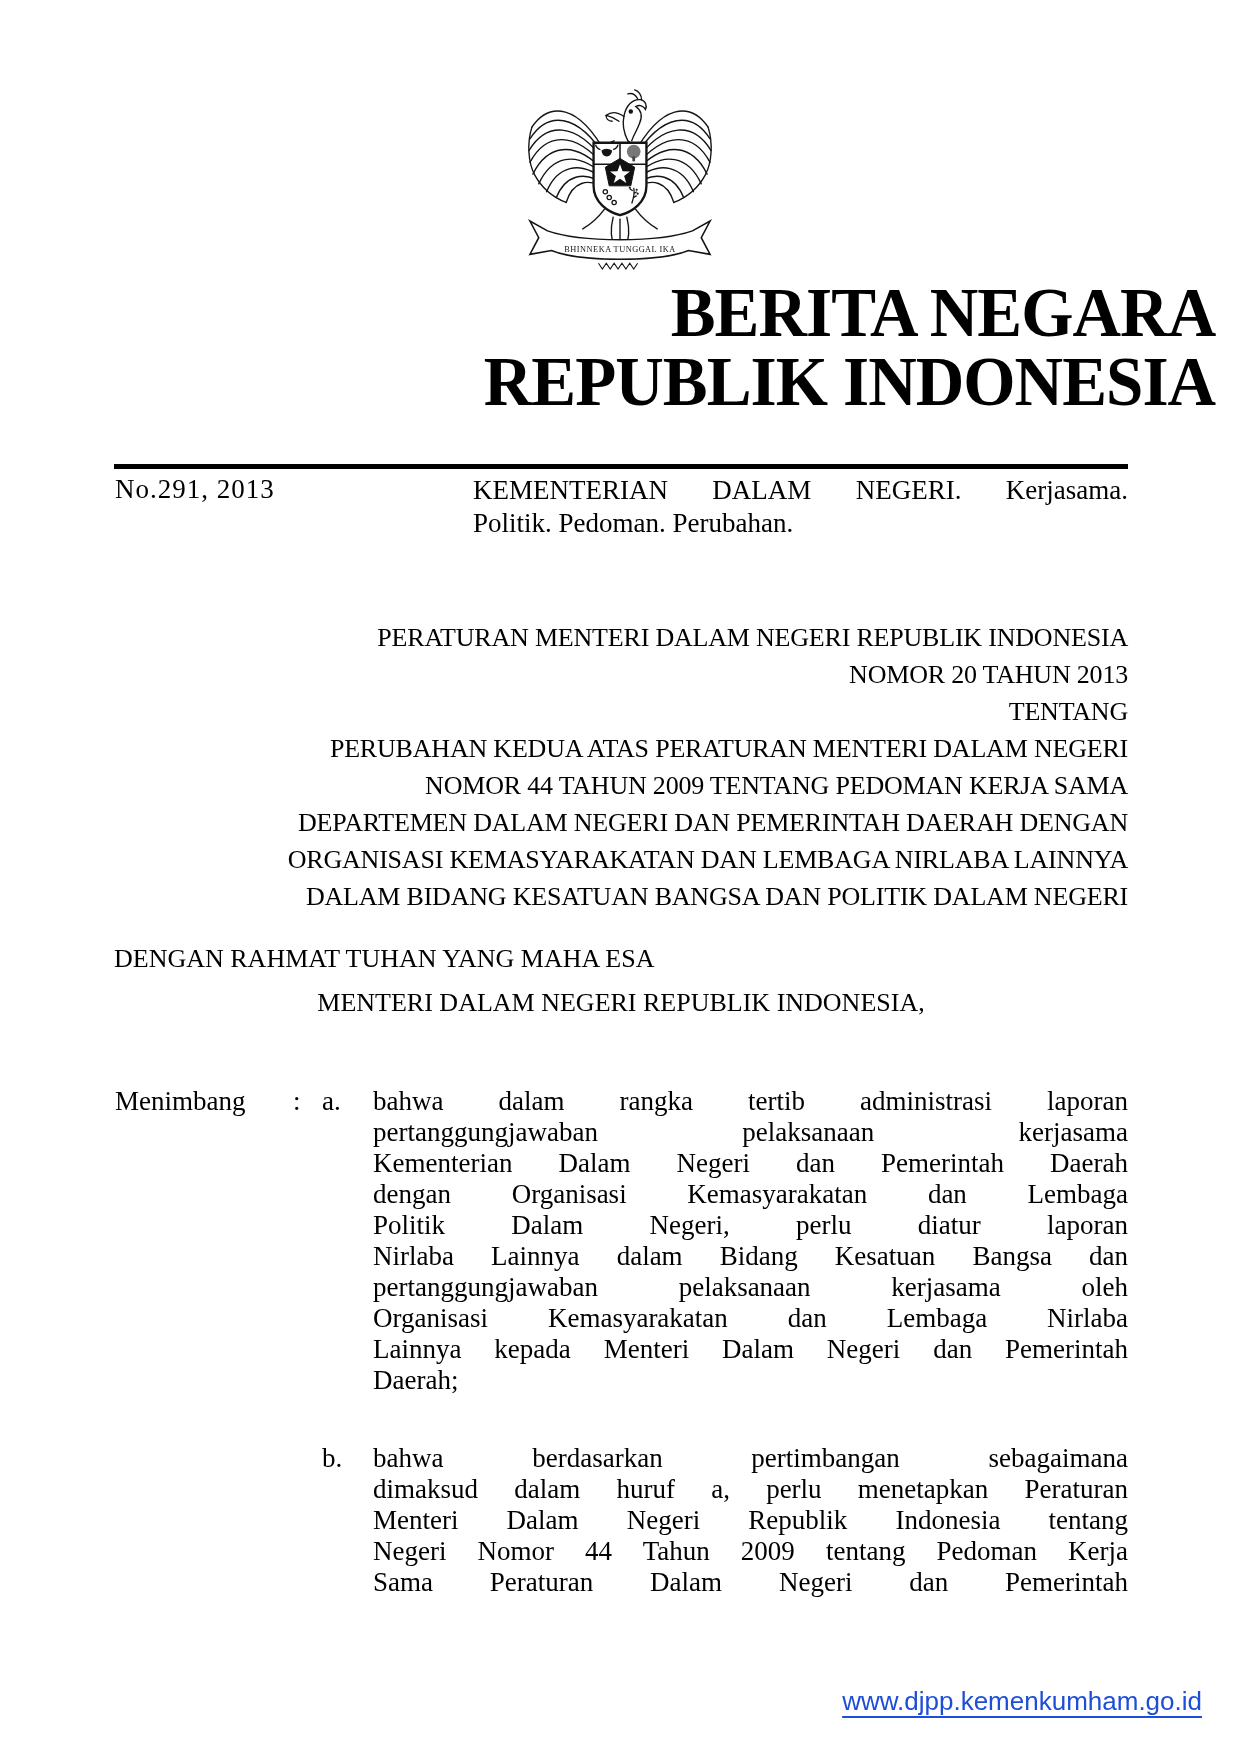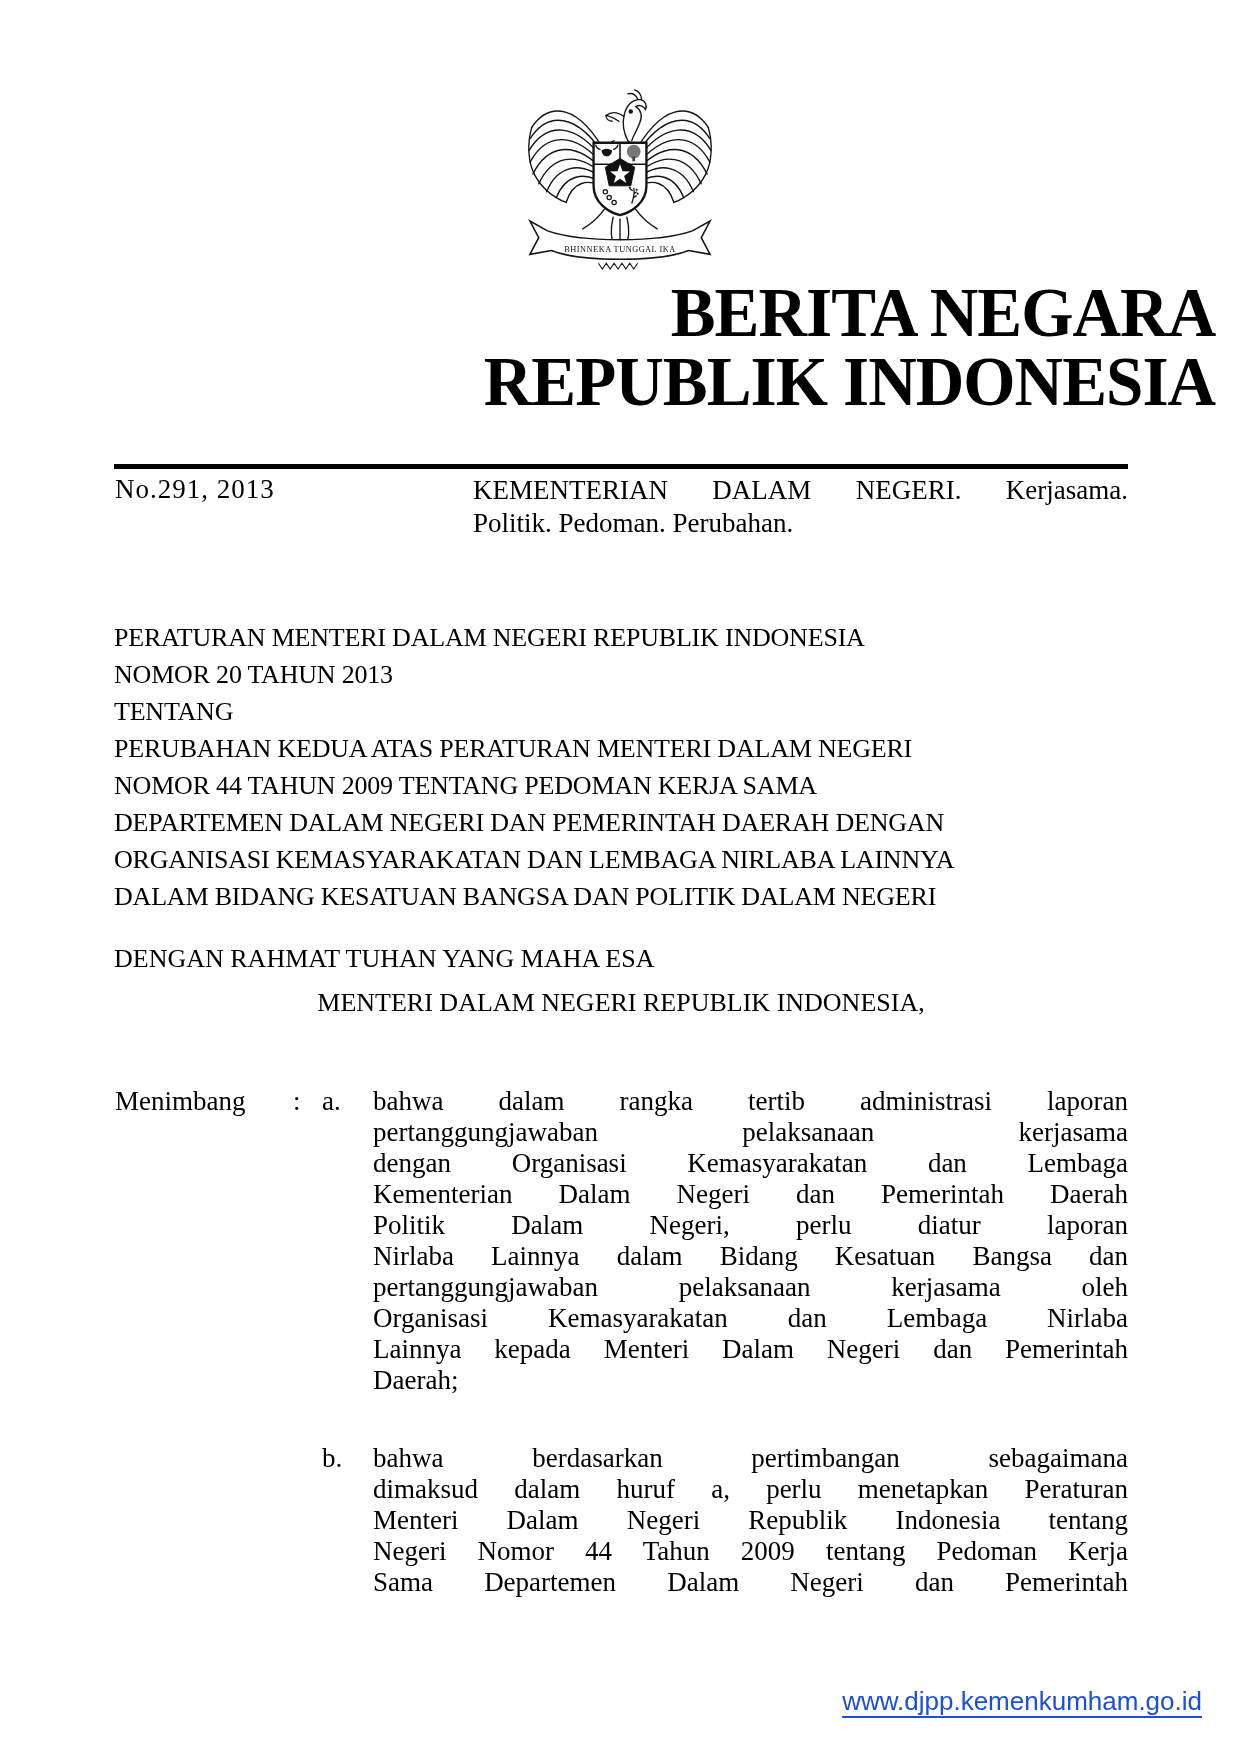--- a/index.html
+++ b/index.html
@@ -23,21 +23,21 @@
   }
   .rule{position:absolute;left:114px;top:464px;width:1014px;height:5px;background:#000;}
   
   .gazette-no{position:absolute;left:115px;top:474px;font-size:27px;letter-spacing:1px;}
   .gazette-subject{position:absolute;left:473px;top:474px;width:655px;font-size:27px;}
   .gazette-subject .line{line-height:33px;text-align:center;}
   
   .jl{text-align:justify;text-align-last:justify;}
   .ll{text-align:left;text-align-last:left;}
   
-  .reg-title{position:absolute;left:114px;top:619px;width:1014px;text-align:left;}
+  .reg-title{position:absolute;left:114px;top:619px;width:1014px;text-align:right;}
   .reg-title .tline{font-size:26px;line-height:37px;letter-spacing:-0.2px;white-space:nowrap;}
   
   .preamble1{position:absolute;left:114px;top:944px;width:1014px;text-align:left;font-size:26px;white-space:nowrap;}
   .preamble2{position:absolute;left:114px;top:988px;width:1014px;text-align:center;font-size:26px;white-space:nowrap;}
   
   .cons-row{position:absolute;left:115px;width:1013px;display:flex;font-size:27px;}
   .cons-row-a{top:1086px;}
   .cons-row-b{top:1443px;}
   .cons-label{width:178px;line-height:31px;}
   .cons-colon{width:29px;line-height:31px;}
@@ -163,39 +163,39 @@
   <div class="preamble1">DENGAN RAHMAT TUHAN YANG MAHA ESA</div>
   <div class="preamble2">MENTERI DALAM NEGERI REPUBLIK INDONESIA,</div>
 
   <div class="cons-row cons-row-a">
     <div class="cons-label">Menimbang</div>
     <div class="cons-colon">:</div>
     <div class="cons-letter">a.</div>
     <div class="cons-text">
       <div class="line jl">bahwa dalam rangka tertib administrasi laporan</div>
       <div class="line jl">pertanggungjawaban pelaksanaan kerjasama</div>
+      <div class="line jl">Kementerian Dalam Negeri dan Pemerintah Daerah</div>
       <div class="line jl">dengan Organisasi Kemasyarakatan dan Lembaga</div>
-      <div class="line jl">Kementerian Dalam Negeri dan Pemerintah Daerah</div>
       <div class="line jl">Politik Dalam Negeri, perlu diatur laporan</div>
       <div class="line jl">Nirlaba Lainnya dalam Bidang Kesatuan Bangsa dan</div>
       <div class="line jl">pertanggungjawaban pelaksanaan kerjasama oleh</div>
       <div class="line jl">Organisasi Kemasyarakatan dan Lembaga Nirlaba</div>
       <div class="line jl">Lainnya kepada Menteri Dalam Negeri dan Pemerintah</div>
       <div class="line ll">Daerah;</div>
     </div>
   </div>
 
   <div class="cons-row cons-row-b">
     <div class="cons-label"></div>
     <div class="cons-colon"></div>
     <div class="cons-letter">b.</div>
     <div class="cons-text">
       <div class="line jl">bahwa berdasarkan pertimbangan sebagaimana</div>
       <div class="line jl">dimaksud dalam huruf a, perlu menetapkan Peraturan</div>
       <div class="line jl">Menteri Dalam Negeri Republik Indonesia tentang</div>
       <div class="line jl">Negeri Nomor 44 Tahun 2009 tentang Pedoman Kerja</div>
-      <div class="line jl">Sama Departemen Dalam Negeri dan Pemerintah</div>
+      <div class="line jl">Sama Peraturan Dalam Negeri dan Pemerintah</div>
     </div>
   </div>
 
   <div class="watermark">www.djpp.kemenkumham.go.id</div>
 
 </div>
 
 </body></html>

